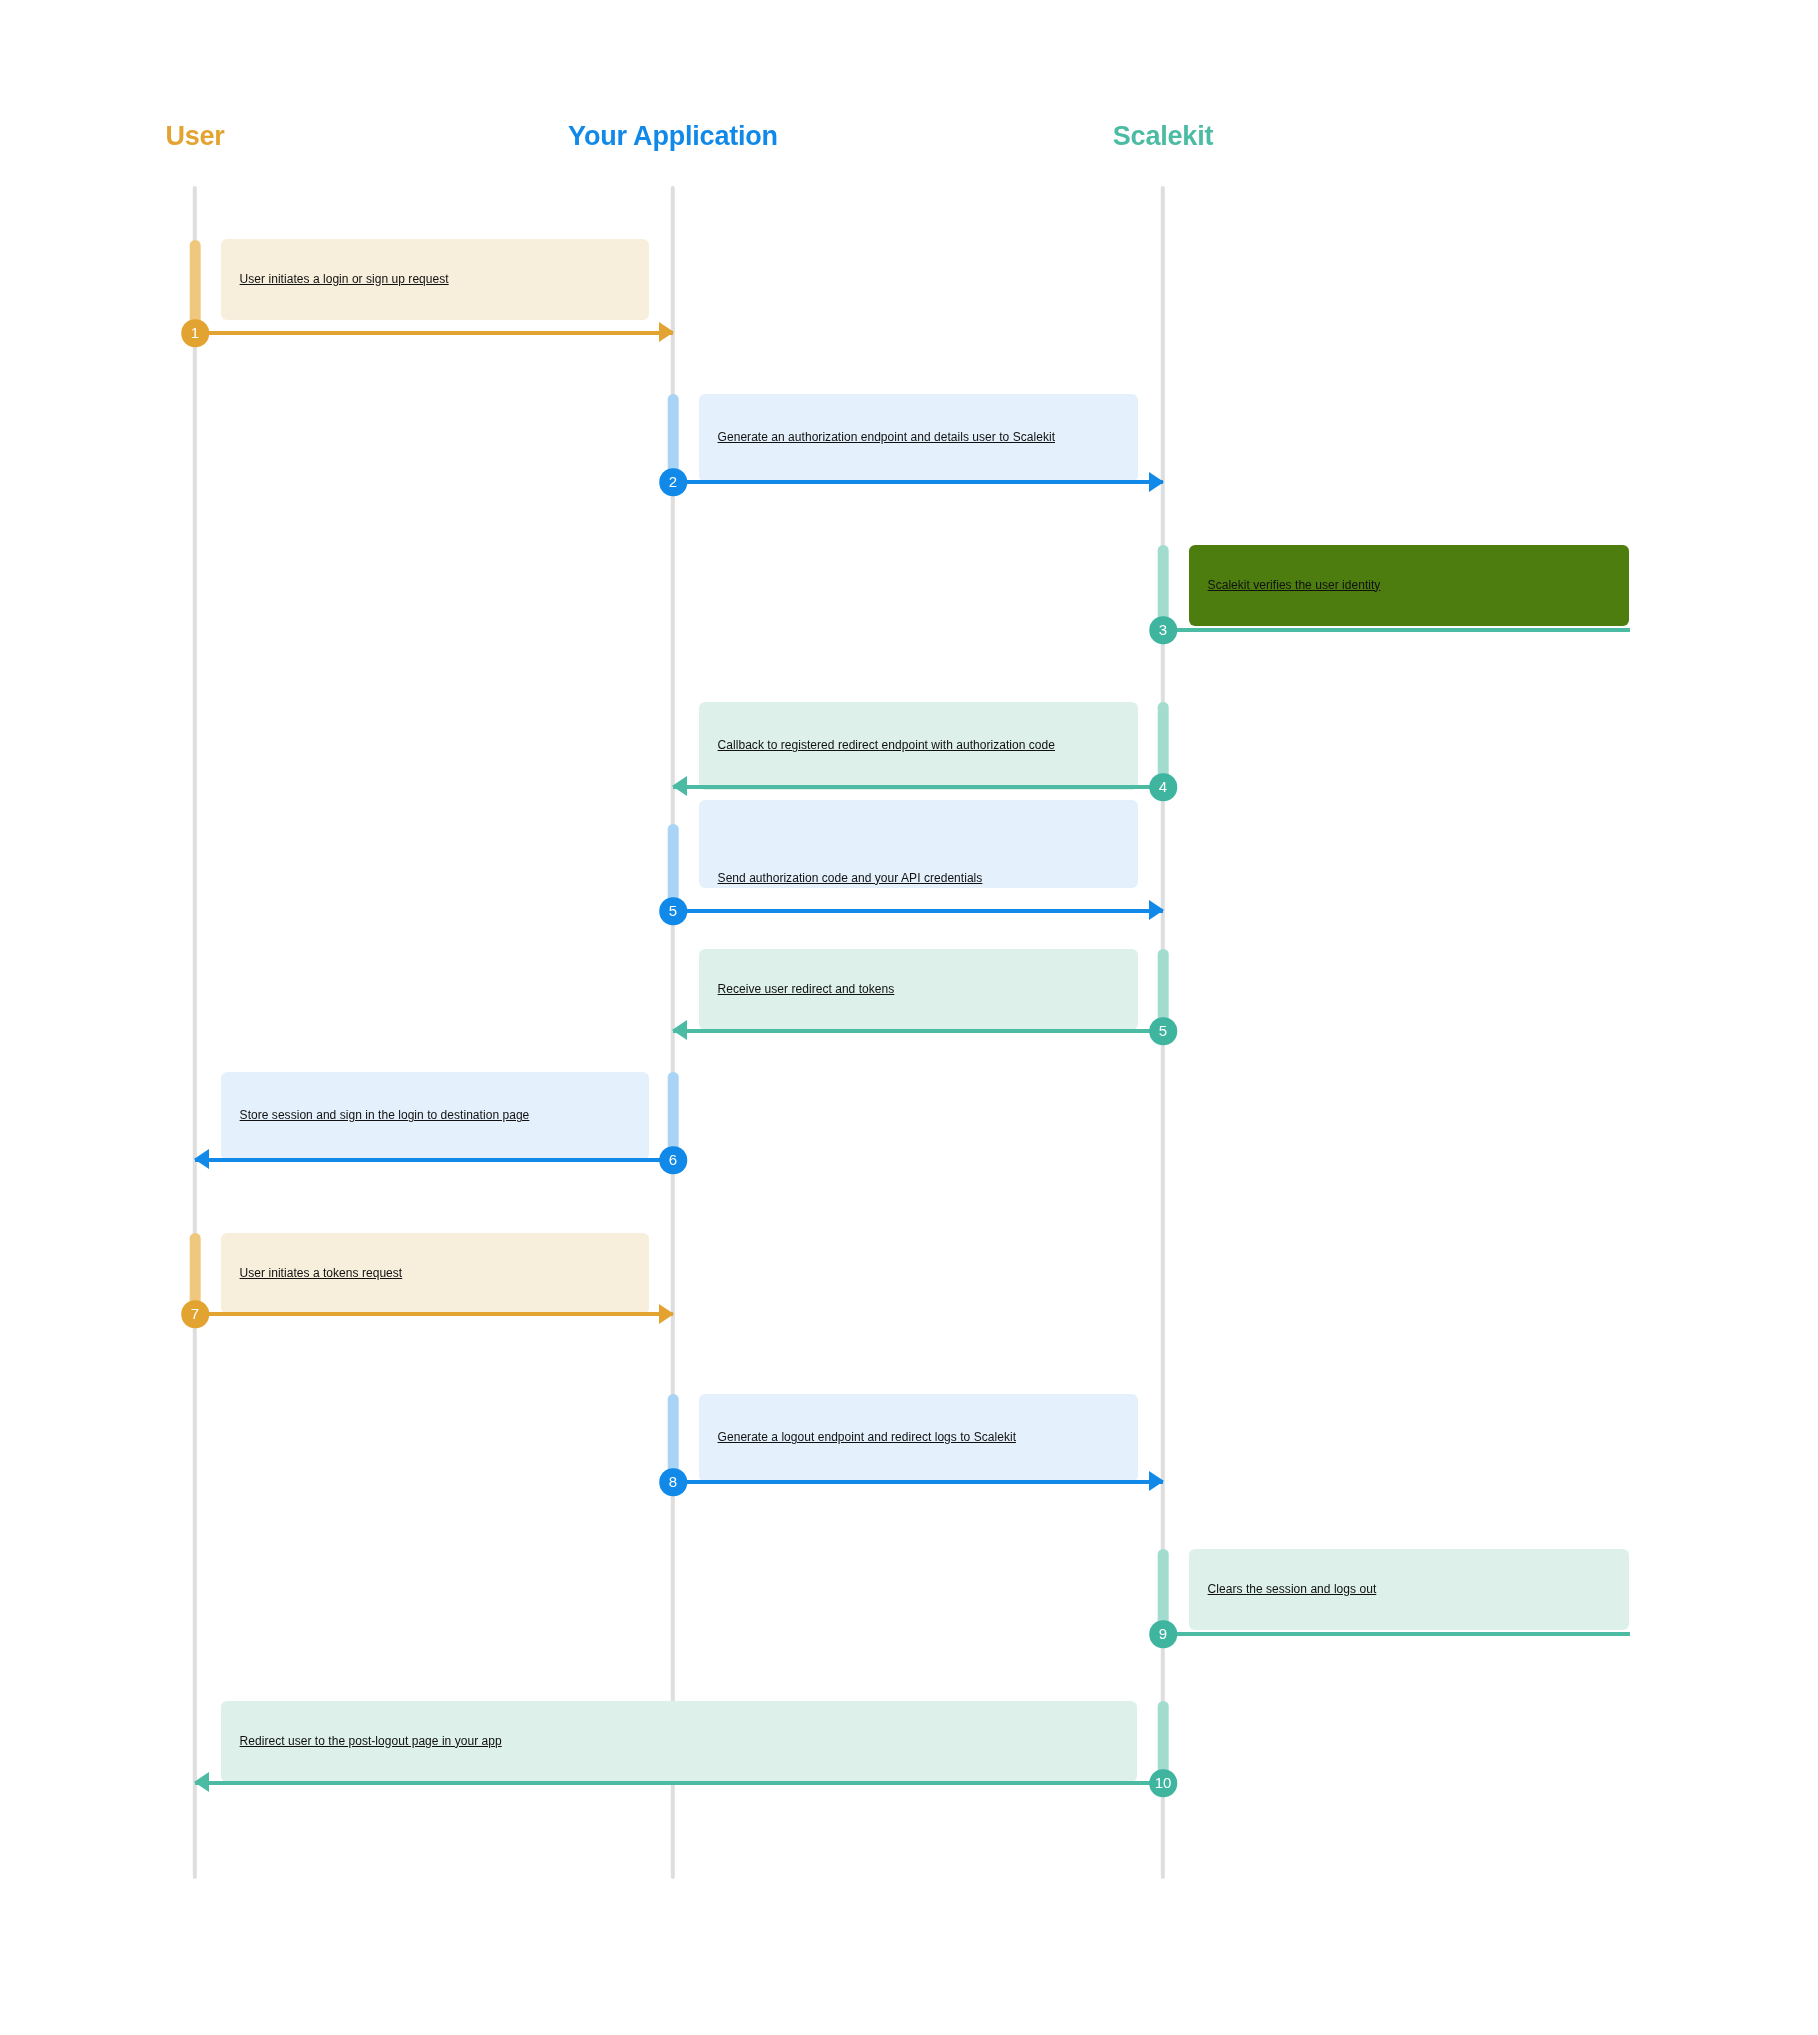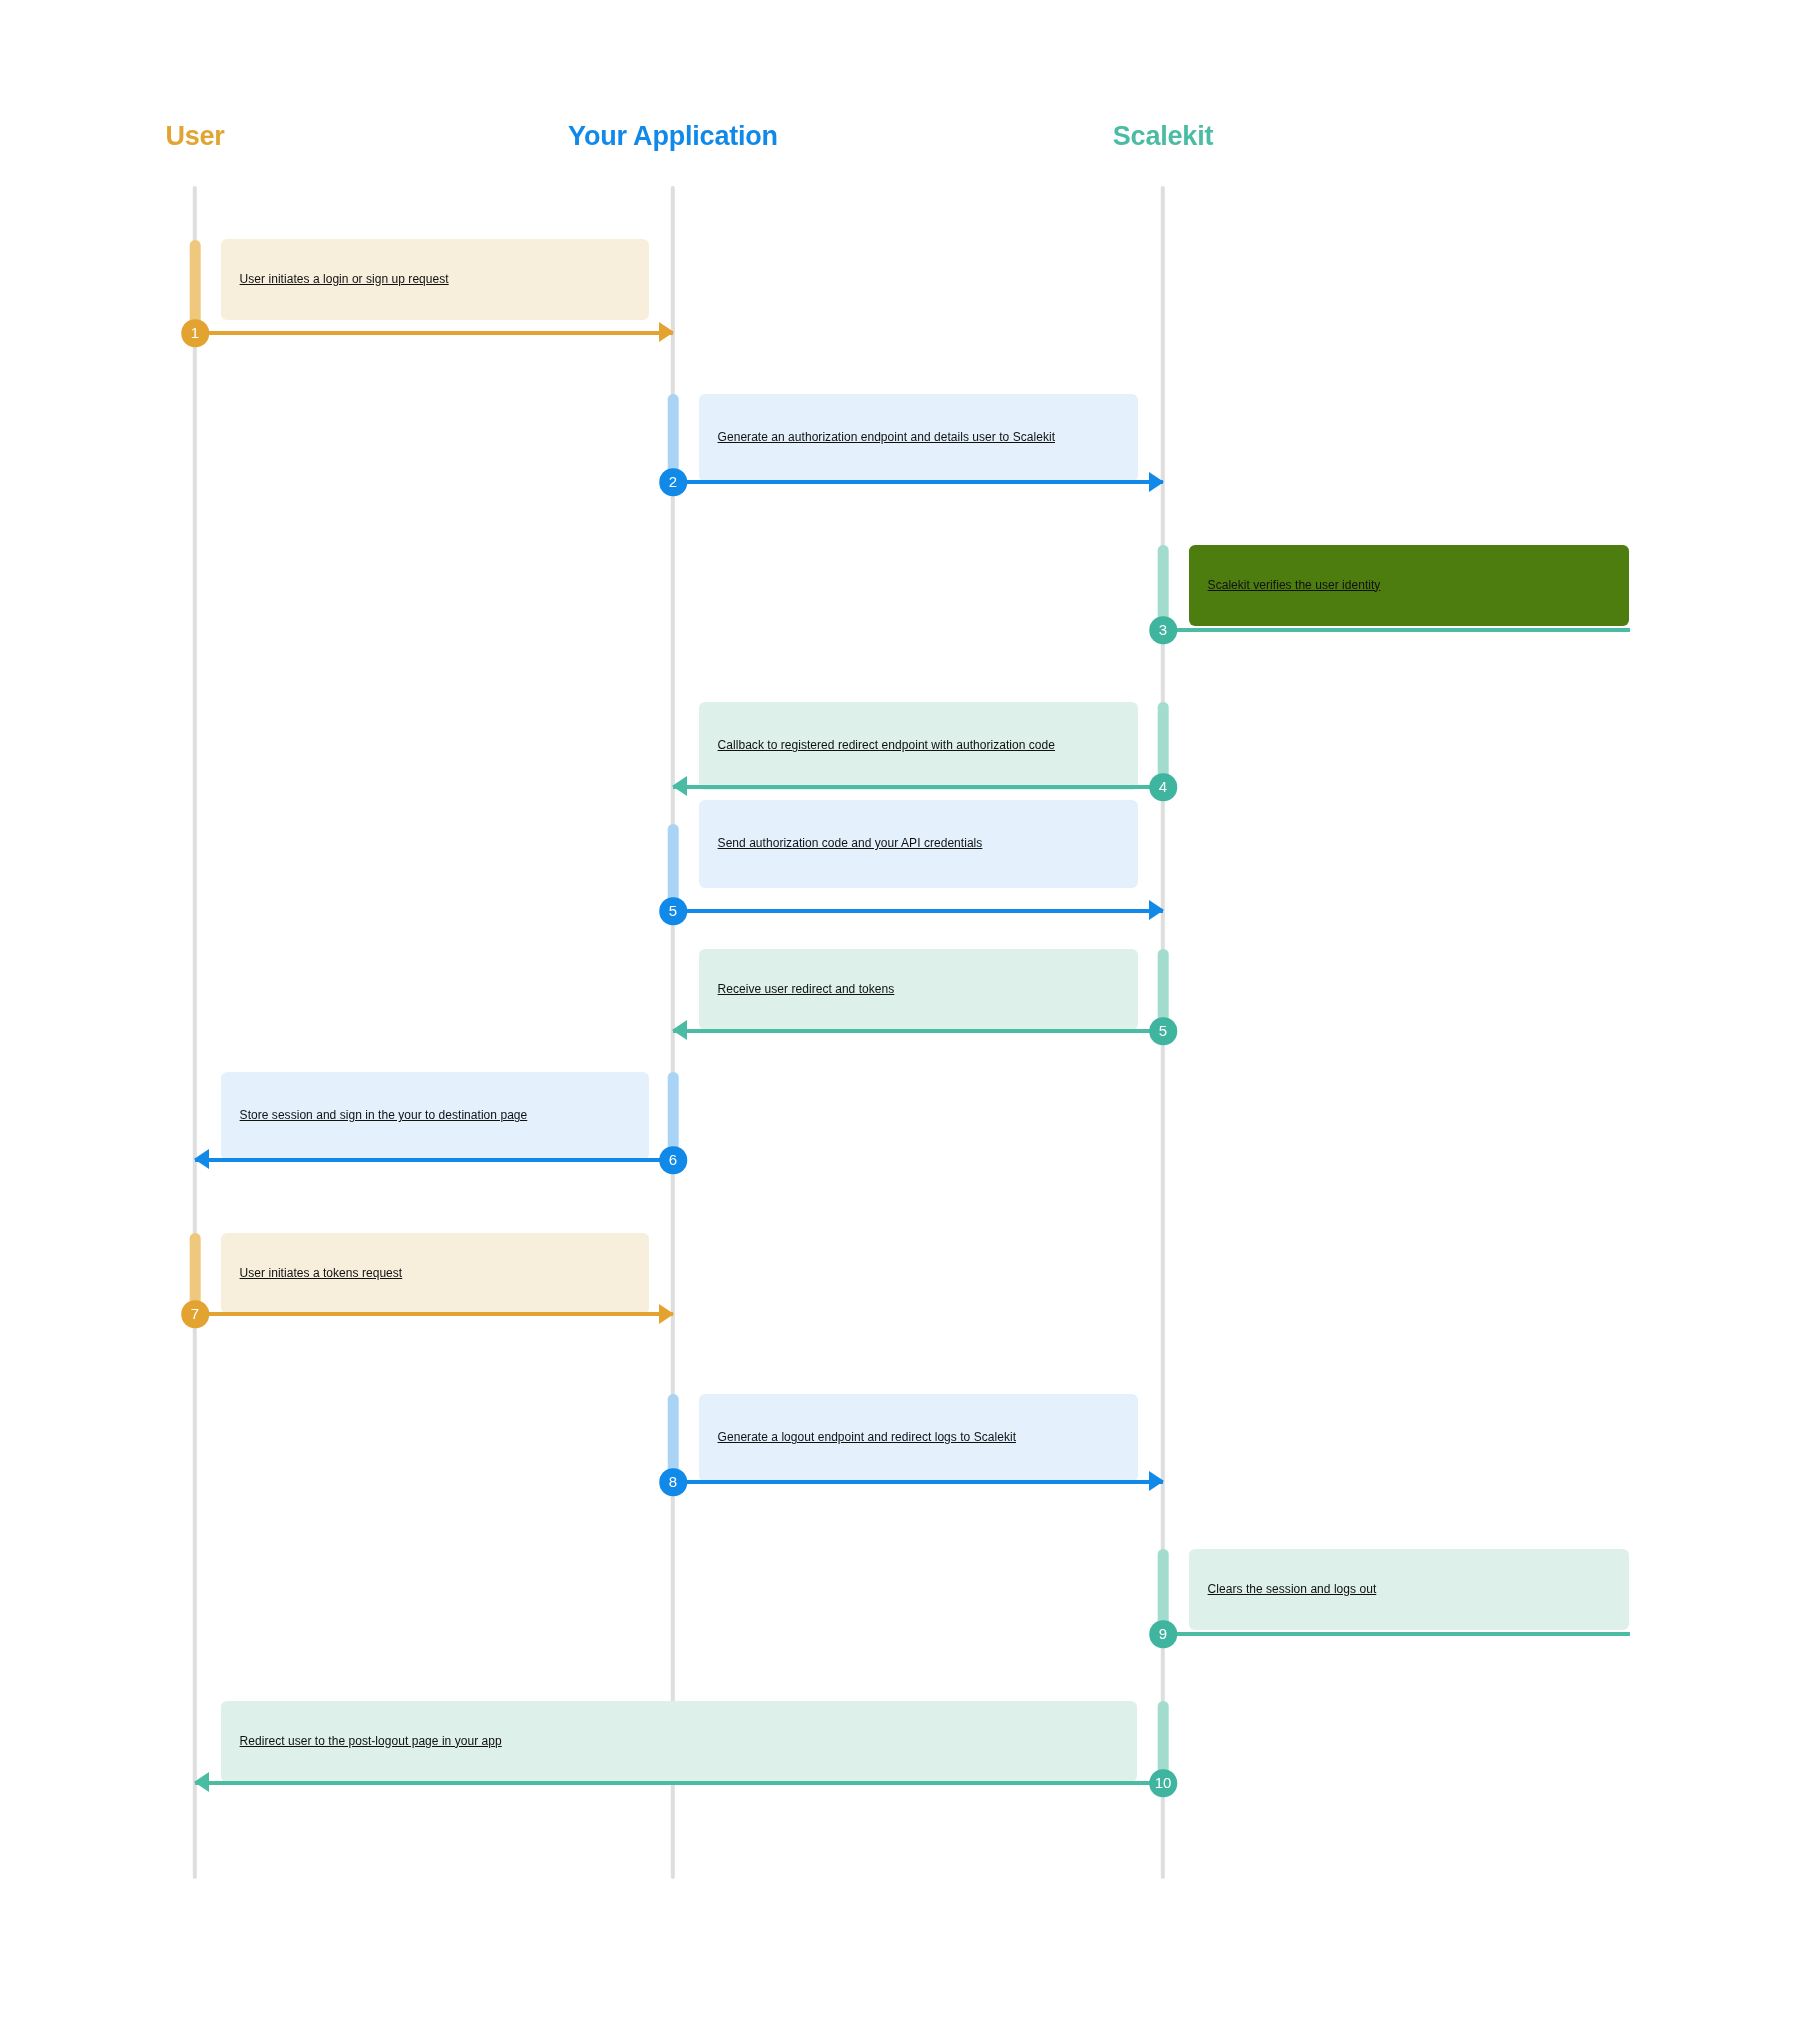--- a/index.html
+++ b/index.html
@@ -139,36 +139,36 @@
       <div class="msg-line" style="left: 1163px; width: 467px; top: 628px; background: rgb(75, 188, 163);"></div>
       <div class="badge" style="left: 1163px; top: 630px; background: rgb(63, 181, 160);">3</div>
       <div class="activation" style="left: 1163px; top: 702px; height: 85px; background: rgb(162, 220, 206);"></div>
       <div class="note" style="left: 699px; top: 702px; width: 439px; height: 88px; background: rgb(221, 240, 234);">
         <div class="note-text">Callback to registered redirect endpoint with authorization code</div>
       </div>
       <div class="msg-line" style="left: 673px; width: 490px; top: 785px; background: rgb(75, 188, 163);"></div>
       <div class="arrow-head left" style="top: 776px; left: 672px; border-right-color: rgb(75, 188, 163);"></div>
       <div class="badge" style="left: 1163px; top: 787px; background: rgb(63, 181, 160);">4</div>
       <div class="activation" style="left: 673px; top: 824px; height: 87px; background: rgb(169, 212, 245);"></div>
-      <div class="note" style="left: 699px; top: 800px; width: 439px; height: 88px; background: rgb(228, 241, 252);">
+      <div class="note" style="left: 699px; top: 800px; width: 439px; height: 88px; background: rgb(228, 241, 252); align-items: flex-end;">
         <div class="note-text">Send authorization code and your API credentials</div>
       </div>
       <div class="msg-line" style="left: 673px; width: 490px; top: 909px; background: rgb(16, 137, 232);"></div>
       <div class="arrow-head right" style="top: 900px; left: 1149px; border-left-color: rgb(16, 137, 232);"></div>
       <div class="badge" style="left: 673px; top: 911px; background: rgb(16, 137, 232);">5</div>
       <div class="activation" style="left: 1163px; top: 949px; height: 82px; background: rgb(162, 220, 206);"></div>
       <div class="note" style="left: 699px; top: 949px; width: 439px; height: 81px; background: rgb(221, 240, 234);">
         <div class="note-text">Receive user redirect and tokens</div>
       </div>
       <div class="msg-line" style="left: 673px; width: 490px; top: 1029px; background: rgb(75, 188, 163);"></div>
       <div class="arrow-head left" style="top: 1020px; left: 672px; border-right-color: rgb(75, 188, 163);"></div>
       <div class="badge" style="left: 1163px; top: 1031px; background: rgb(63, 181, 160);">5</div>
       <div class="activation" style="left: 673px; top: 1072px; height: 88px; background: rgb(169, 212, 245);"></div>
       <div class="note" style="left: 221px; top: 1072px; width: 428px; height: 88px; background: rgb(228, 241, 252);">
-        <div class="note-text">Store session and sign in the your to destination page</div>
+        <div class="note-text">Store session and sign in the login to destination page</div>
       </div>
       <div class="msg-line" style="left: 195px; width: 478px; top: 1158px; background: rgb(16, 137, 232);"></div>
       <div class="arrow-head left" style="top: 1149px; left: 194px; border-right-color: rgb(16, 137, 232);"></div>
       <div class="badge" style="left: 673px; top: 1160px; background: rgb(16, 137, 232);">6</div>
       <div class="activation" style="left: 195px; top: 1233px; height: 81px; background: rgb(239, 200, 126);"></div>
       <div class="note" style="left: 221px; top: 1233px; width: 428px; height: 81px; background: rgb(248, 238, 220);">
         <div class="note-text">User initiates a tokens request</div>
       </div>
       <div class="msg-line" style="left: 195px; width: 478px; top: 1312px; background: rgb(227, 163, 48);"></div>
       <div class="arrow-head right" style="top: 1304px; left: 659px; border-left-color: rgb(227, 163, 48);"></div>

